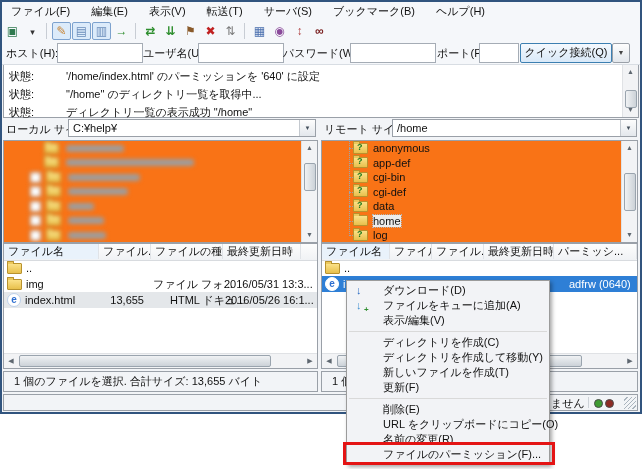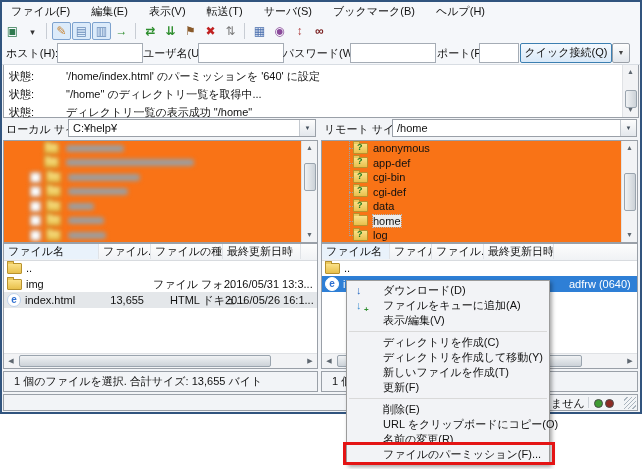--- a/index.html
+++ b/index.html
@@ -303,20 +303,21 @@
     <span class="harr" style="right:0">▶</span>
   </div>
 </div>
 
 <div class="a flist" style="left:321px;top:243px;width:317px;height:126px">
   <div class="fhead">
     <div class="hcell sorted" style="left:0;width:68px">ファイル名</div>
     <div class="hcell" style="left:68px;width:42px">ファイル...</div>
     <div class="hcell" style="left:110px;width:52px">ファイル...</div>
     <div class="hcell" style="left:162px;width:70px">最終更新日時</div>
+    <div class="hcell" style="left:232px;width:83px">パーミッシ...</div>
   </div>
   <div style="position:absolute;left:0;right:0;top:16px">
     <div class="frow">
       <span class="fcell fname">
           <span class="fold"></span>
           <span class="txt">..</span>
         </span>
     </div>
     <div class="frow row-sel-active">
       <span class="fcell fname">

